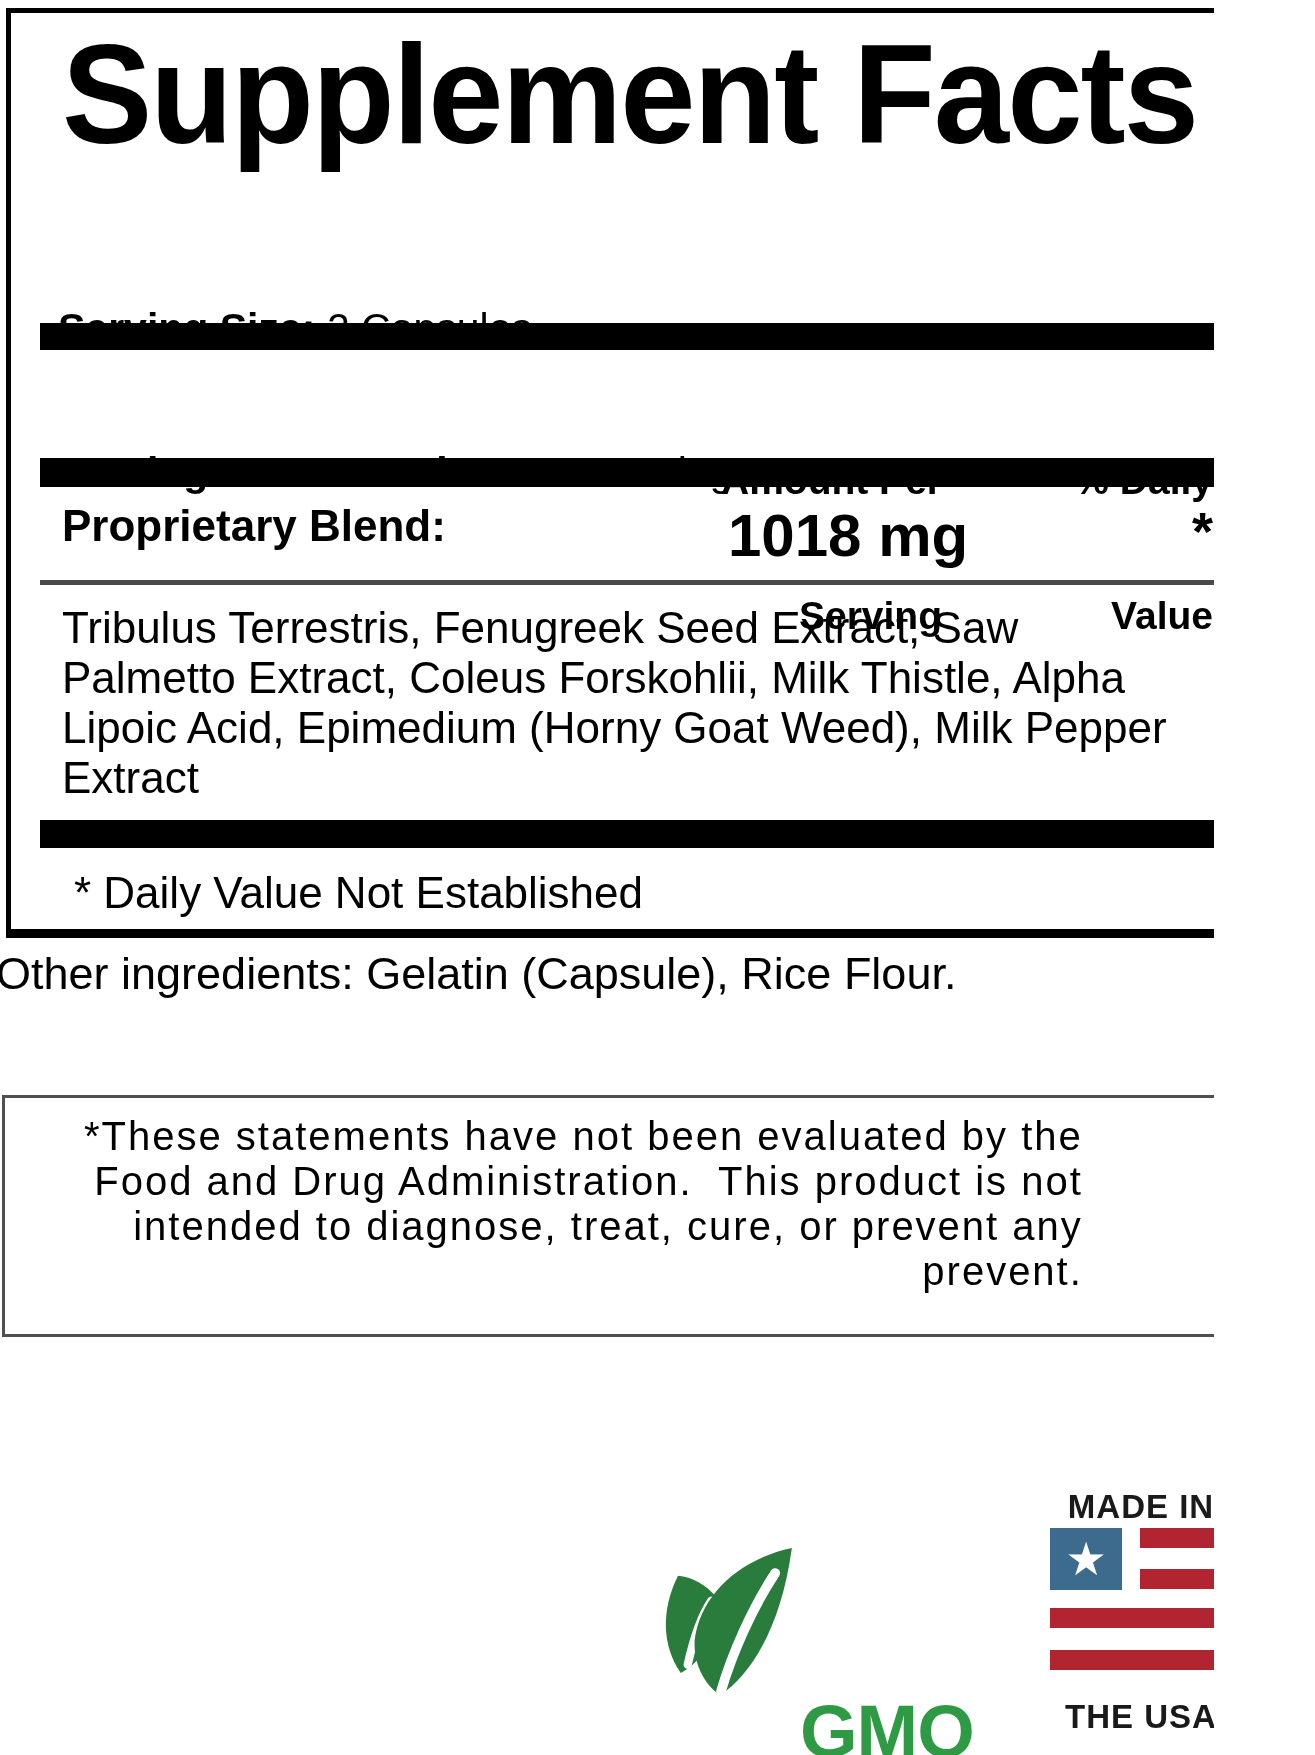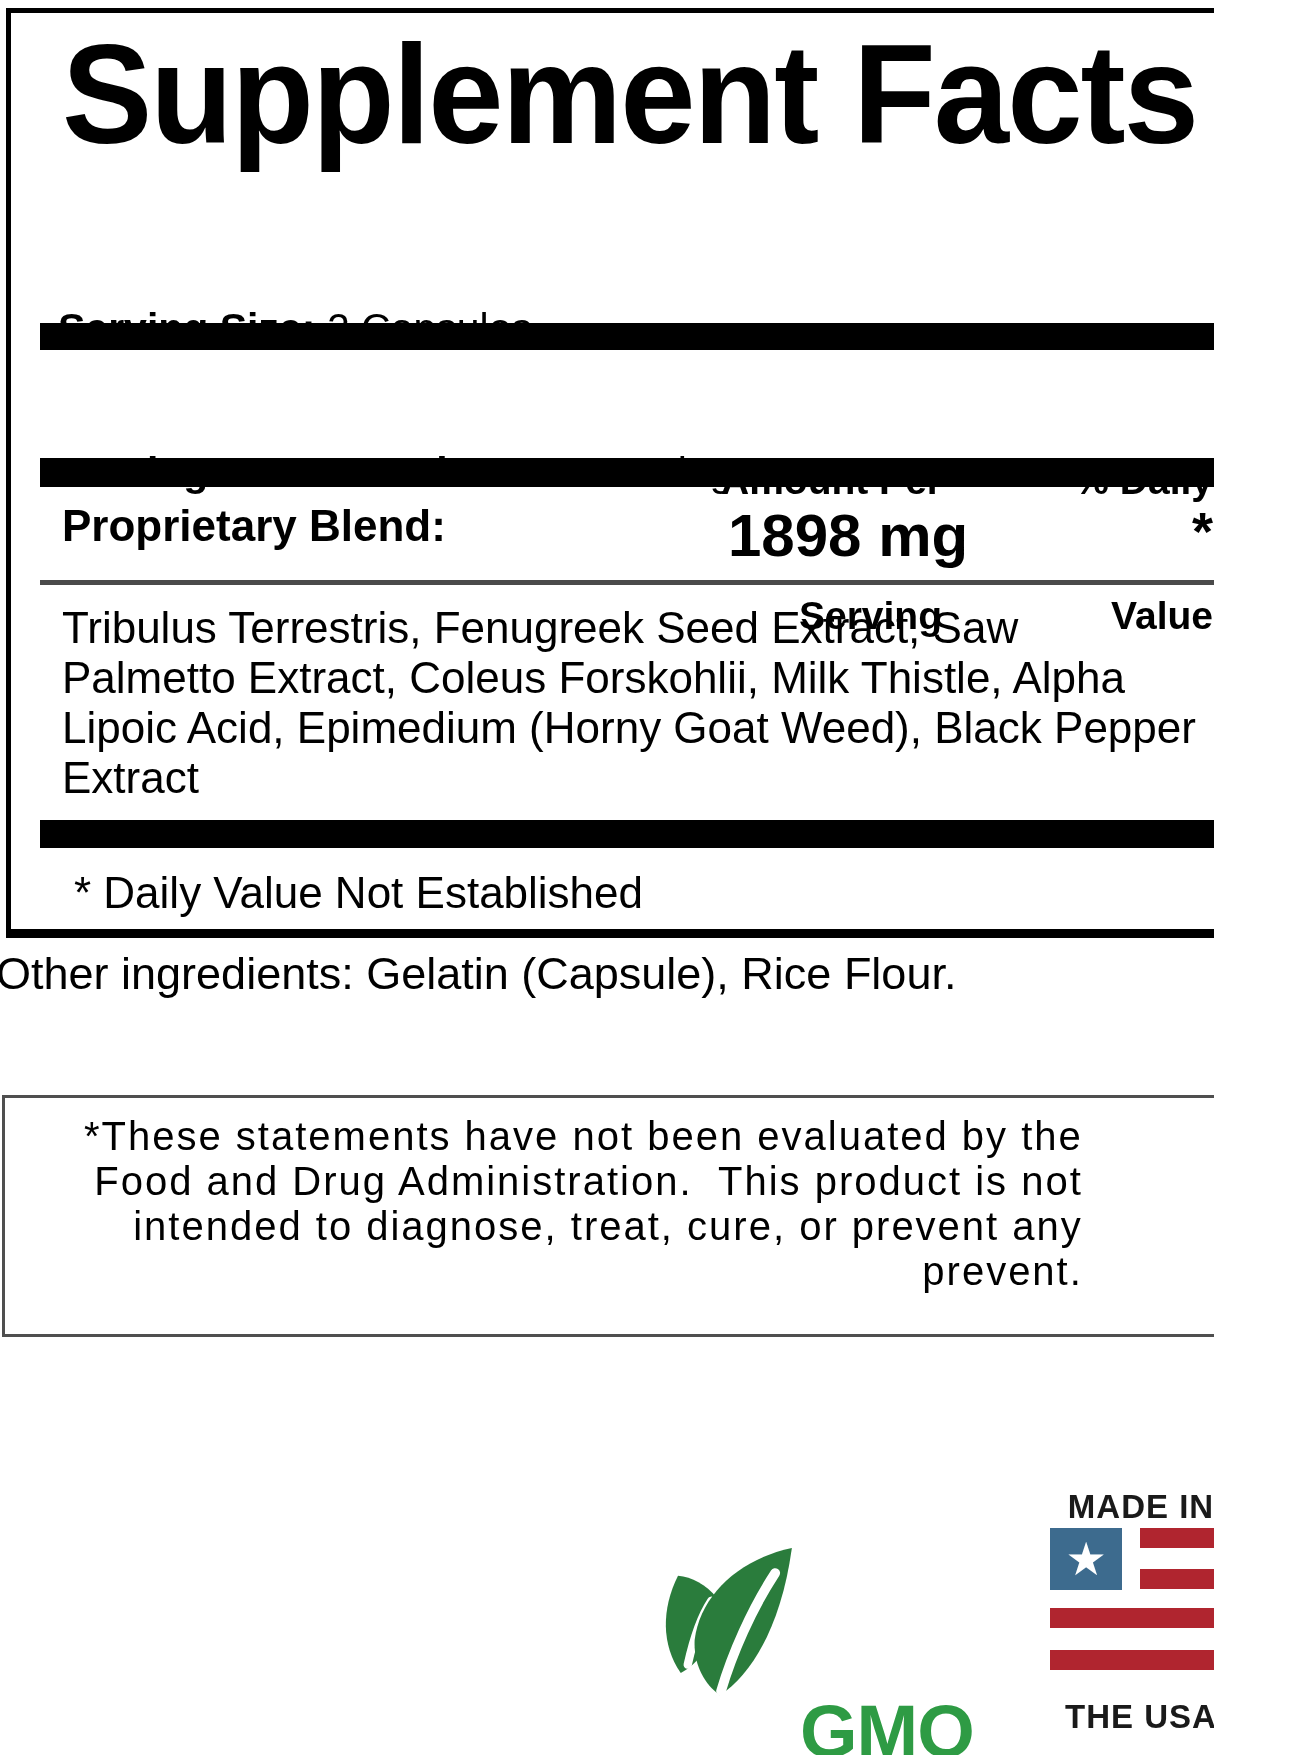--- a/index.html
+++ b/index.html
@@ -81,29 +81,29 @@
     <div class="pre">Serving</div>
   </div>
   <div class="abs col-head dv">
     <div class="pre">% Daily</div>
     <div class="pre">Value</div>
   </div>
 
   <div class="abs bar bar2"></div>
 
   <div class="abs blend-name">Proprietary Blend:</div>
-  <div class="abs blend-amount">1898 mg</div>
+  <div class="abs blend-amount">1018 mg</div>
   <div class="abs blend-dv">*</div>
 
   <div class="abs rule"></div>
 
   <div class="abs ingredients">
     <div class="pre">Tribulus Terrestris, Fenugreek Seed Extract, Saw</div>
     <div class="pre">Palmetto Extract, Coleus Forskohlii, Milk Thistle, Alpha</div>
-    <div class="pre">Lipoic Acid, Epimedium (Horny Goat Weed), Black Pepper</div>
+    <div class="pre">Lipoic Acid, Epimedium (Horny Goat Weed), Milk Pepper</div>
     <div class="pre">Extract</div>
   </div>
 
   <div class="abs bar bar3"></div>
 
   <div class="abs footnote">* Daily Value Not Established</div>
 
   <div class="abs other-ing">Other ingredients: Gelatin (Capsule), Rice Flour.</div>
 
   <div class="abs disclaimer-box"></div>

